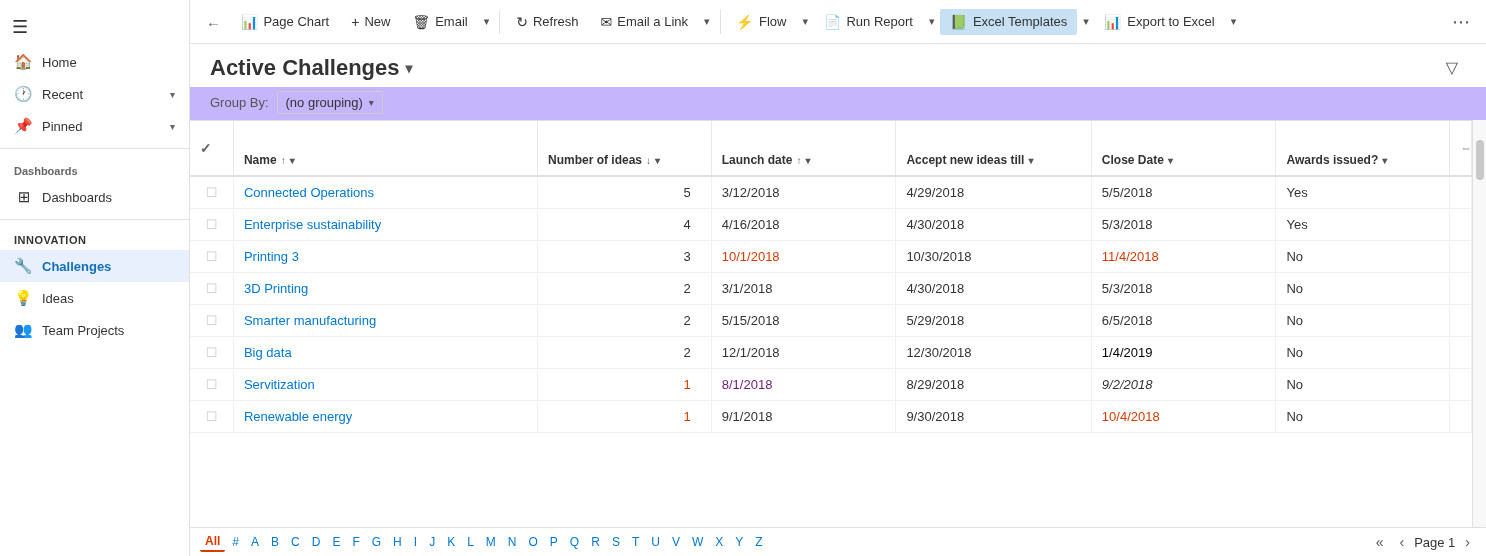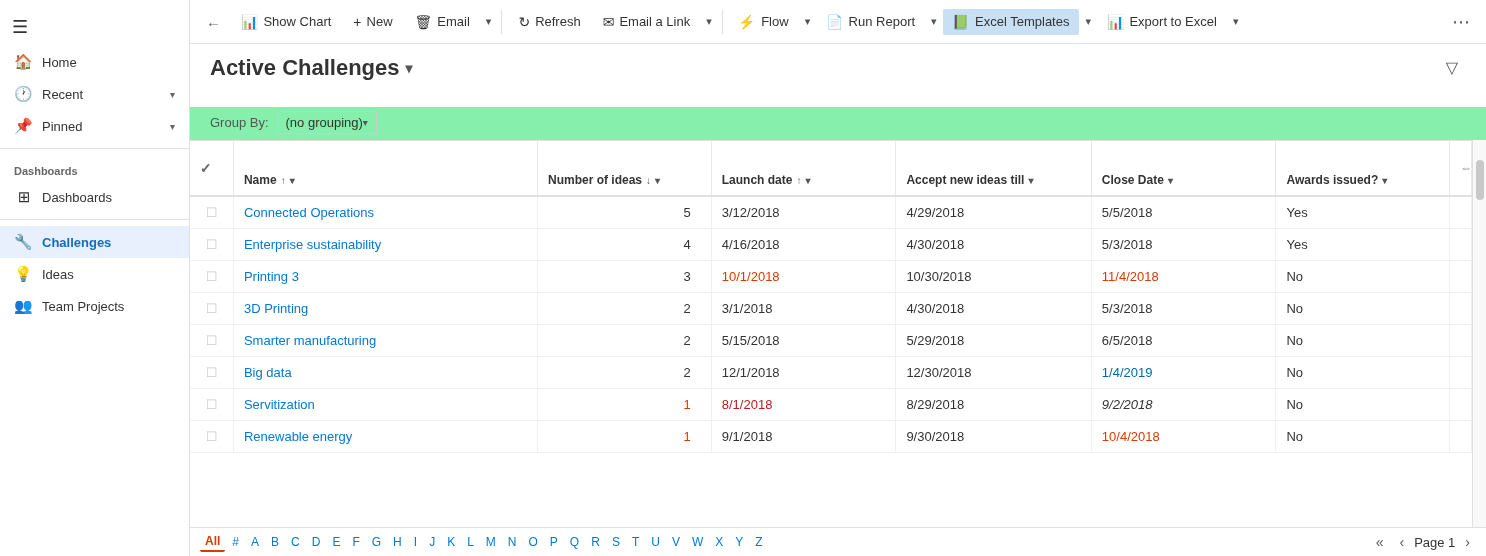--- a/index.html
+++ b/index.html
@@ -146,31 +146,30 @@
       color: #333;
     }
     .search-icon { font-size: 13px; color: #555; }
 
     
     .groupby-row {
       display: flex;
       align-items: center;
       padding: 4px 20px 6px 20px;
       gap: 8px;
-      background: #86efac;
-      margin-top: 20px;
+      background: #c4b5fd;
     }
     .groupby-label { color: #555; font-size: 13px; }
     .groupby-select {
       display: flex;
       align-items: center;
       border: 1px solid #ccc;
       border-radius: 2px;
       padding: 3px 8px;
-      gap: 0;
+      gap: 6px;
       cursor: pointer;
       font-size: 13px;
       color: #333;
     }
     .groupby-select-chevron { font-size: 10px; color: #555; }
 
     
     .table-container {
       flex: 1;
       overflow: auto;
@@ -305,20 +304,21 @@
   <hr class="sidebar-divider">
 
   <div class="sidebar-section-label">Dashboards</div>
   <div class="sidebar-item">
     <span class="sidebar-item-icon">⊞</span>
     <span class="sidebar-item-label">Dashboards</span>
   </div>
 
   <hr class="sidebar-divider">
 
+  <div class="innovation-header">Innovation</div>
   <div class="sidebar-item active">
     <span class="sidebar-item-icon">🔧</span>
     <span class="sidebar-item-label">Challenges</span>
   </div>
   <div class="sidebar-item">
     <span class="sidebar-item-icon">💡</span>
     <span class="sidebar-item-label">Ideas</span>
   </div>
   <div class="sidebar-item">
     <span class="sidebar-item-icon">👥</span>
@@ -326,21 +326,21 @@
   </div>
 </div>
 
 <div class="main">
 
   <div class="toolbar">
     <button class="toolbar-back">←</button>
 
     <button class="toolbar-btn">
       <span class="toolbar-btn-icon">📊</span>
-      <span>Show Chart</span>
+      <span>Page Chart</span>
     </button>
 
     <button class="toolbar-btn">
       <span class="toolbar-btn-icon">+</span>
       <span>New</span>
     </button>
 
     <button class="toolbar-btn">
       <span class="toolbar-btn-icon">🗑</span>
       <span>Email</span>
@@ -544,33 +544,33 @@
             <tr>
     <td style="text-align:center;">
       <span style="color:#ccc; cursor:pointer;">☐</span>
     </td>
     <td>
       <span class="link-text">Big data</span>
     </td>
     <td style="color:#333; text-align: right; padding-right: 20px;">2</td>
     <td style="color:#333;">12/1/2018</td>
     <td style="color:#333;">12/30/2018</td>
-    <td style="color:#0369a1;">1/4/2019</td>
+    <td style="color:#000000;">1/4/2019</td>
     <td>No</td>
     <td></td>
   </tr>
             <tr>
     <td style="text-align:center;">
       <span style="color:#ccc; cursor:pointer;">☐</span>
     </td>
     <td>
       <span class="link-text">Servitization</span>
     </td>
     <td style="color:#d83b01; text-align: right; padding-right: 20px;">1</td>
-    <td style="color:#b91c1c;">8/1/2018</td>
+    <td style="color:#701a75;">8/1/2018</td>
     <td style="color:#333;">8/29/2018</td>
     <td style="color:#333;font-style:italic;">9/2/2018</td>
     <td>No</td>
     <td></td>
   </tr>
             <tr>
     <td style="text-align:center;">
       <span style="color:#ccc; cursor:pointer;">☐</span>
     </td>
     <td>

